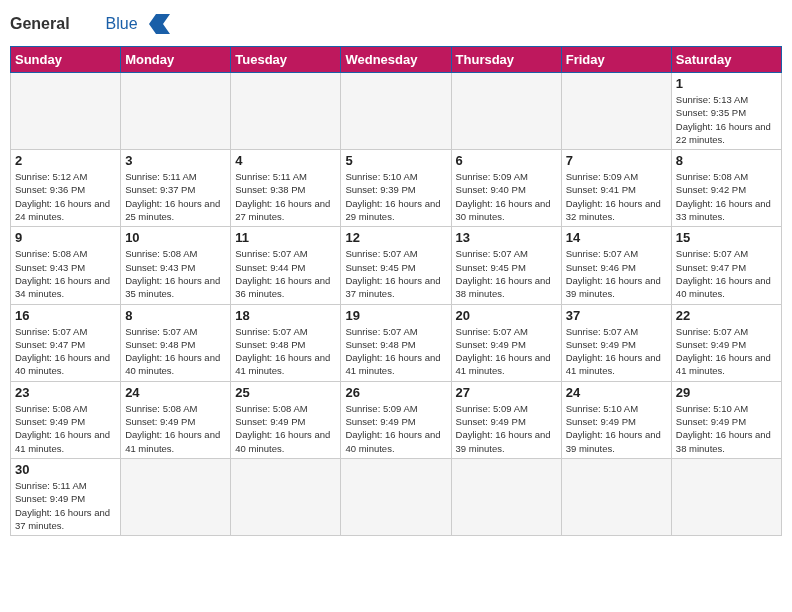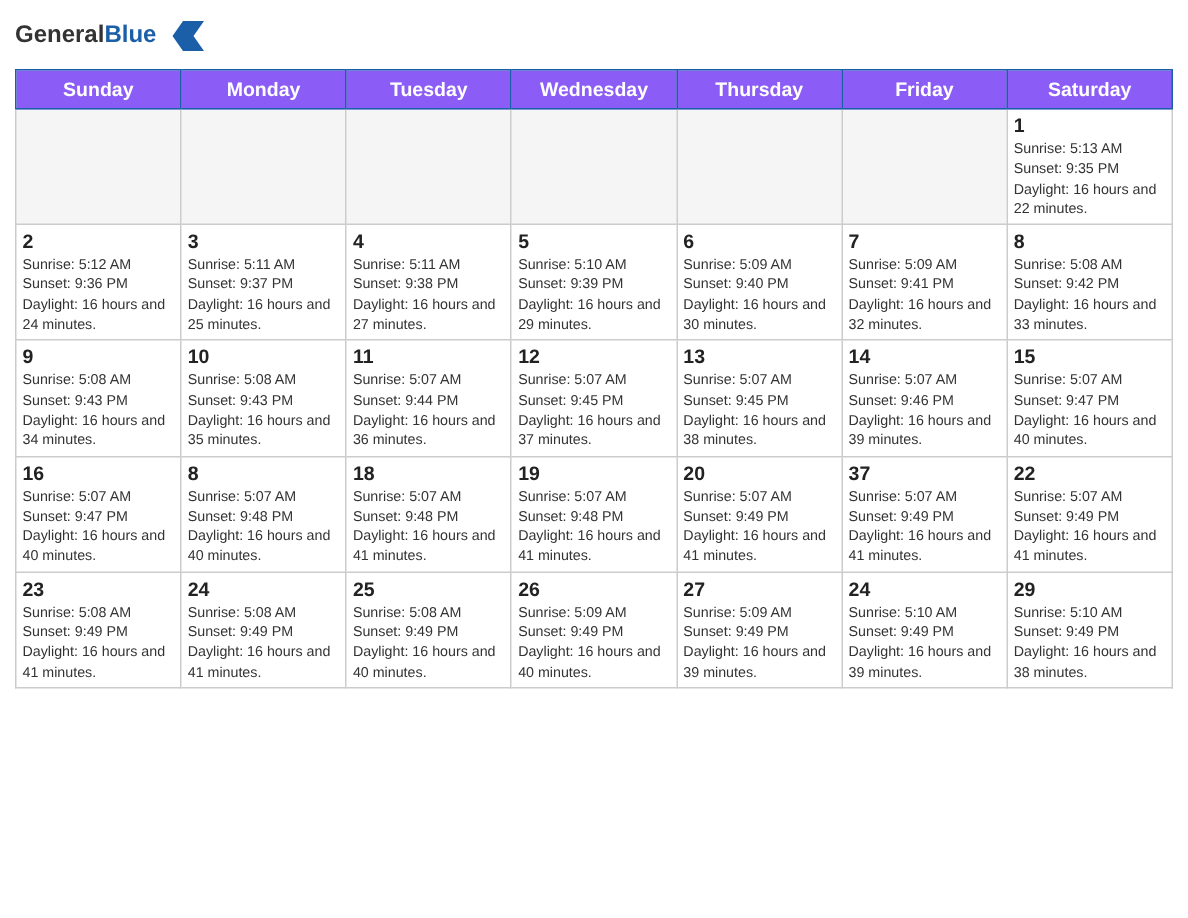--- a/index.html
+++ b/index.html
@@ -32,26 +32,26 @@
     .location {
       font-size: 16px;
       color: #444;
     }
     .calendar {
       width: 100%;
       border-collapse: collapse;
       border: 1px solid #ccc;
     }
     .calendar th {
-      background: #8b5cf6;
+      background: #be185d;
       color: #fff;
       font-size: 13px;
       font-weight: bold;
       padding: 5px 4px;
-      text-align: center;
+      text-align: left;
       border: 1px solid #1a5fa8;
     }
     .calendar td {
       vertical-align: top;
       border: 1px solid #ccc;
       padding: 3px 4px;
       font-size: 10px;
       color: #333;
       width: calc(100% / 7);
       min-height: 70px;
@@ -76,21 +76,21 @@
       border-bottom: 1px solid #ccc;
     }
   </style>
 </head>
 <body>
 
 <div class="header">
   <div class="logo">
   <div style="display:flex;flex-direction:row;line-height:1.1;">
     <span style="font-size:16px;font-weight:bold;color:#333;">General</span>
-    <span style="font-size:16px;font-weight:bold;color:#1a5fa8;">Blue</span>
+    <span style="font-size:16px;font-weight:normal;color:#1a5fa8;margin-left:36px;">Blue</span>
   </div>
   <svg width="28" height="28" viewBox="0 0 28 28">
     <polygon points="14,4 28,4 21,14 28,24 14,24 7,14" fill="#1a5fa8"></polygon>
   </svg>
 </div>
   <div class="title-block">
     <div class="month-year"></div>
     <div class="location"></div>
   </div>
 </div>
@@ -320,14 +320,29 @@
 and 39 minutes.</div>
         </td>
         <td>
           <span class="day-number">29</span>
           <div class="day-info">Sunrise: 5:10 AM
 Sunset: 9:49 PM
 Daylight: 16 hours
 and 38 minutes.</div>
         </td>
       </tr>
+      <tr class="last-row">
+        <td>
+          <span class="day-number">30</span>
+          <div class="day-info">Sunrise: 5:11 AM
+Sunset: 9:49 PM
+Daylight: 16 hours
+and 37 minutes.</div>
+        </td>
+        <td class="empty"></td>
+        <td class="empty"></td>
+        <td class="empty"></td>
+        <td class="empty"></td>
+        <td class="empty"></td>
+        <td class="empty"></td>
+      </tr>
     </tbody>
 </table>
 
 </body></html>

